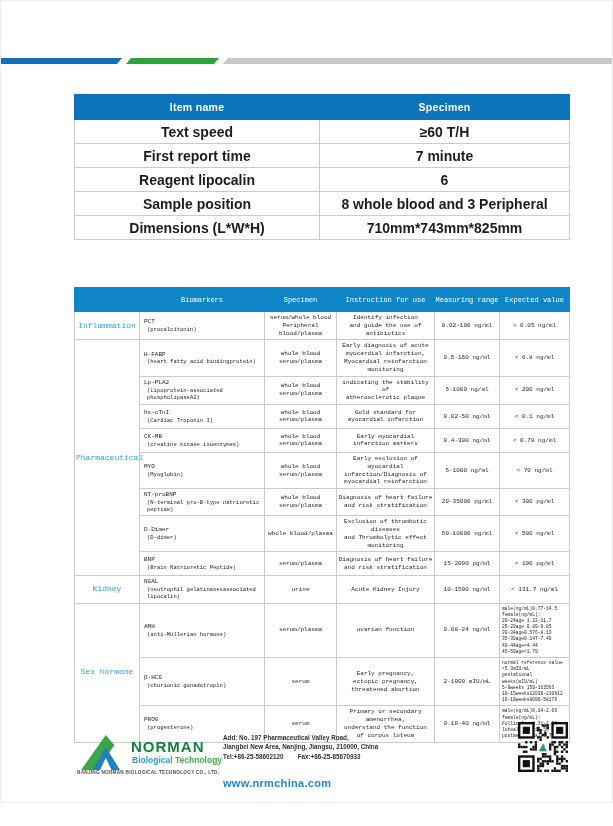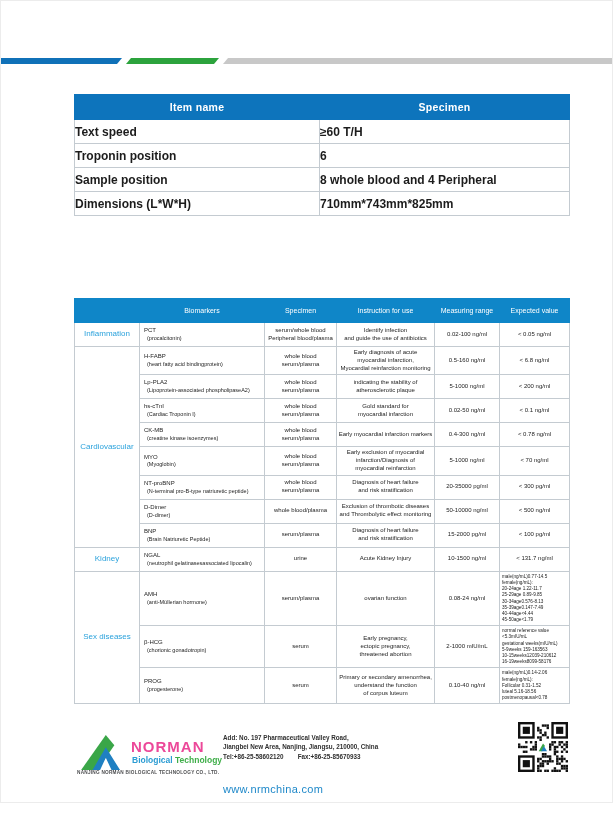--- a/index.html
+++ b/index.html
@@ -17,55 +17,55 @@
 
   table { border-collapse:collapse; table-layout:fixed; }
 
   
   .spec-table { position:absolute; left:73px; top:93px; width:495px; }
   .spec-table th {
     background:#0d74bc; color:#fff; font-size:10.5px; font-weight:bold;
     height:25px; border:1px solid #0d74bc; letter-spacing:.3px;
   }
   .spec-table td {
-    border:1px solid #c4cbd1; height:24px; text-align:left;
-    font-size:12px; font-weight:bold; color:#1c1c1c;
+    border:1px solid #c4cbd1; height:24px; text-align:center;
+    font-size:14px; font-weight:bold; color:#1c1c1c;
   }
 
   
-  .bio-table { position:absolute; left:73px; top:297px; width:495px; }
+  .bio-table { position:absolute; left:73px; top:286px; width:495px;font-family:Liberation Mono, monospace; }
   .bio-table th {
     background:#0f86c8; color:#fff; font-weight:normal; font-size:7px;
     height:24px; border:1px solid #0f86c8;
   }
   .bio-table td {
     border:1px solid #c4cbd1; font-size:6px; color:#1d1d1d; text-align:center;
     vertical-align:middle; height:24px; line-height:1.3; padding:2px 1px;
   }
   .bio-table td.cat { color:#2ba2dc; font-size:8px; }
   .bio-table td.bio-name { text-align:left; padding-left:4px; }
   .bio-name .nm { font-size:6px; }
   .bio-name .sb { font-size:5.5px; padding-left:3px; }
   .bio-table td.expected.multi {
     font-size:4.6px; text-align:left; line-height:1.35; padding-left:2px; color:#222;
   }
 
   
   .logo-mark { position:absolute; left:78px; top:732px; width:46px; height:38px; }
   .wordmark { position:absolute; left:130px; top:737px; font-size:15px; font-weight:bold;
-    color:#ec4899; letter-spacing:1px;text-align:right; }
+    color:#15803d; letter-spacing:1px;text-align:right; }
   .logo-sub { position:absolute; left:131px; top:754px; font-size:8.5px; font-weight:bold; }
   .logo-sub .b1 { color:#2b9cd3; }
   .logo-sub .b2 { color:#3fae49;margin-top:20px; }
   .company { position:absolute; left:76px; top:769px; font-size:4.7px; font-weight:bold;
     color:#4e4f51; letter-spacing:.25px; }
   .contact { position:absolute; left:222px; top:732px; font-size:6.3px; font-weight:bold;
     color:#2f2f2f; line-height:1.5; }
   .contact .telfax { display:flex; gap:14px; }
-  .website { margin-top:20px; font-size:11px; font-weight:normal; color:#1e88c9; letter-spacing:.3px; }
+  .website { margin-top:14px; font-size:11px; font-weight:bold; color:#1e88c9; letter-spacing:.3px; }
   .qr { position:absolute; left:517px; top:721px; width:50px; height:50px; }
 </style>
 </head>
 <body>
 
 <div class="page">
 
   <div class="bar bar-blue"></div>
   <div class="bar bar-green"></div>
   <div class="bar bar-gray"></div>
@@ -80,26 +80,30 @@
         <th>Item name</th>
         <th>Specimen</th>
       </tr>
     </thead>
     <tbody>
         <tr>
           <td>Text speed</td>
           <td>≥60 T/H</td>
         </tr>
         <tr>
-          <td>Troponin position</td>
+          <td>First report time</td>
+          <td>7 minute</td>
+        </tr>
+        <tr>
+          <td>Reagent lipocalin</td>
           <td>6</td>
         </tr>
         <tr>
           <td>Sample position</td>
-          <td>8 whole blood and 4 Peripheral</td>
+          <td>8 whole blood and 3 Peripheral</td>
         </tr>
         <tr>
           <td>Dimensions (L*W*H)</td>
           <td>710mm*743mm*825mm</td>
         </tr>
       </tbody>
   </table>
 
   <table class="bio-table">
     <colgroup>
@@ -134,21 +138,21 @@
           <td>
             <div>Identify infection</div>
             <div>and guide the use of antibiotics</div>
           </td>
           <td>0.02-100 ng/ml</td>
           <td class="expected">
             <div>&lt; 0.05 ng/ml</div>
           </td>
         </tr>
         <tr>
-          <td class="cat" rowspan="8">Cardiovascular</td>
+          <td class="cat" rowspan="8">Pharmaceutical</td>
           <td class="bio-name">
             <div class="nm">H-FABP</div>
             <div class="sb">(heart fatty acid bindingprotein)</div>
           </td>
           <td>
             <div>whole blood</div>
             <div>serum/plasma</div>
           </td>
           <td>
             <div>Early diagnosis of acute</div>
@@ -295,21 +299,21 @@
           </td>
           <td>
             <div>Acute Kidney Injury</div>
           </td>
           <td>10-1500 ng/ml</td>
           <td class="expected">
             <div>&lt; 131.7 ng/ml</div>
           </td>
         </tr>
         <tr>
-          <td class="cat" rowspan="3">Sex diseases</td>
+          <td class="cat" rowspan="3">Sex hormone</td>
           <td class="bio-name">
             <div class="nm">AMH</div>
             <div class="sb">(anti-Müllerian hormone)</div>
           </td>
           <td>
             <div>serum/plasma</div>
           </td>
           <td>
             <div>ovarian function</div>
           </td>

